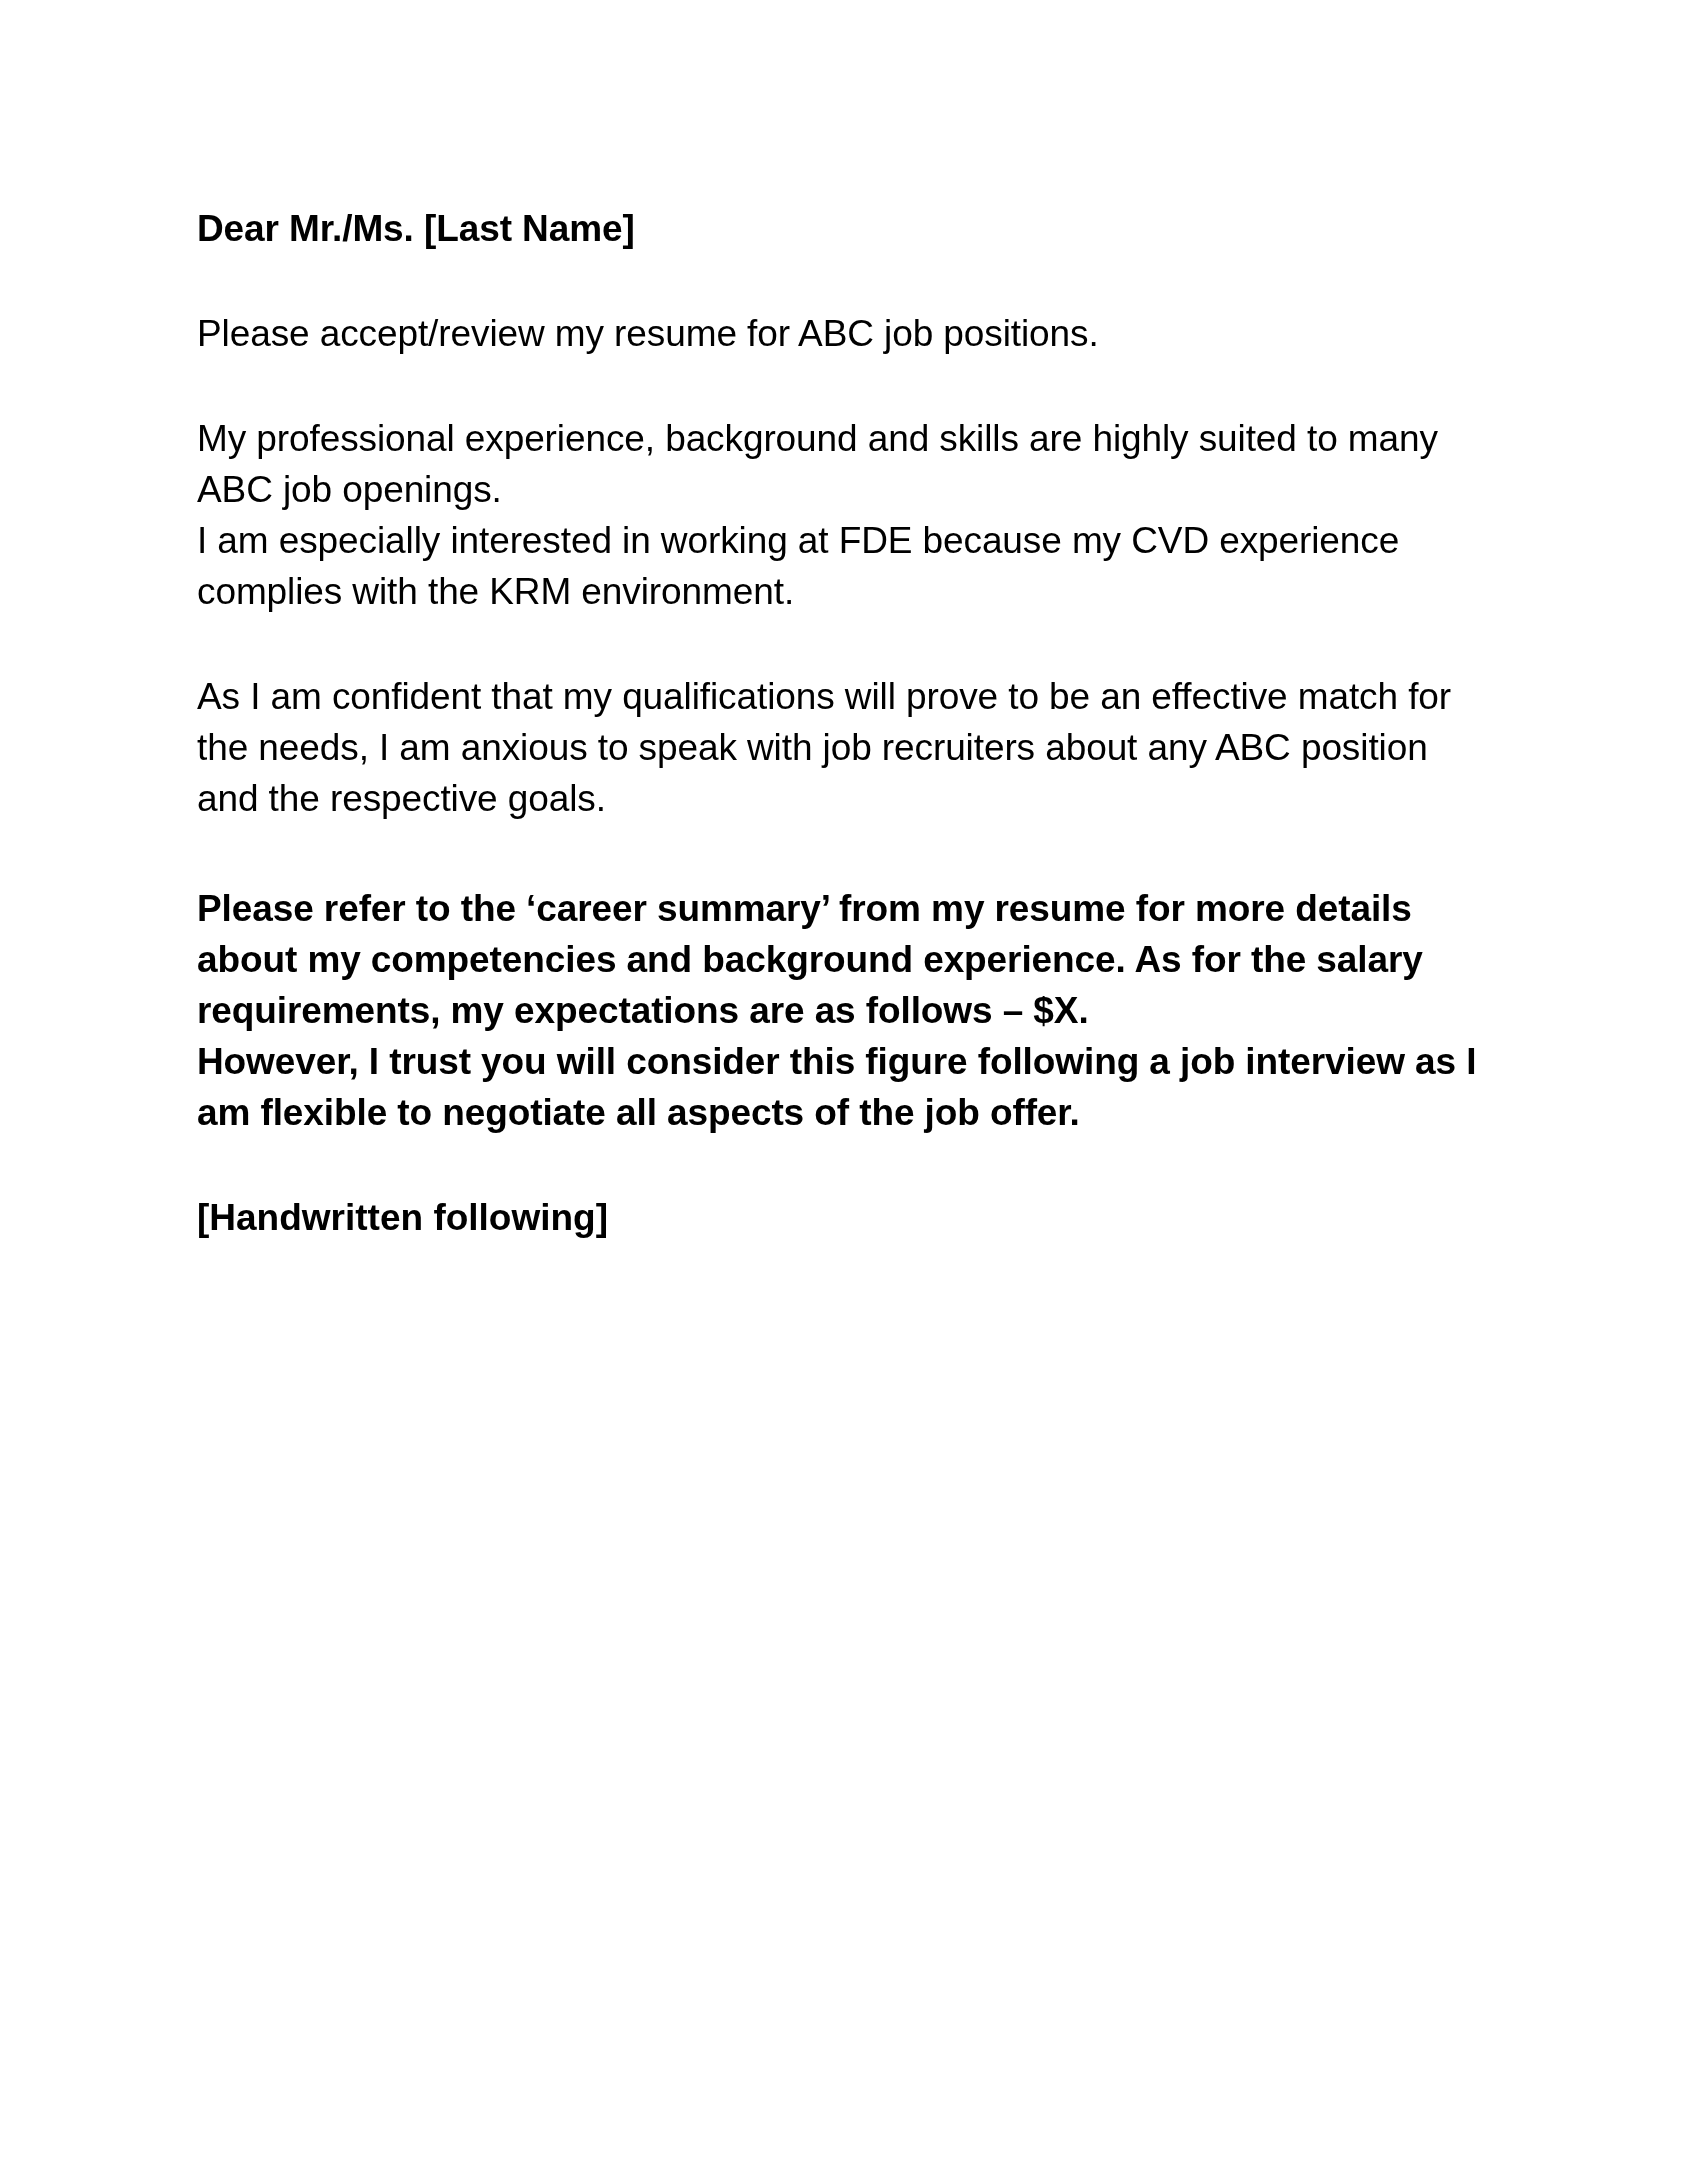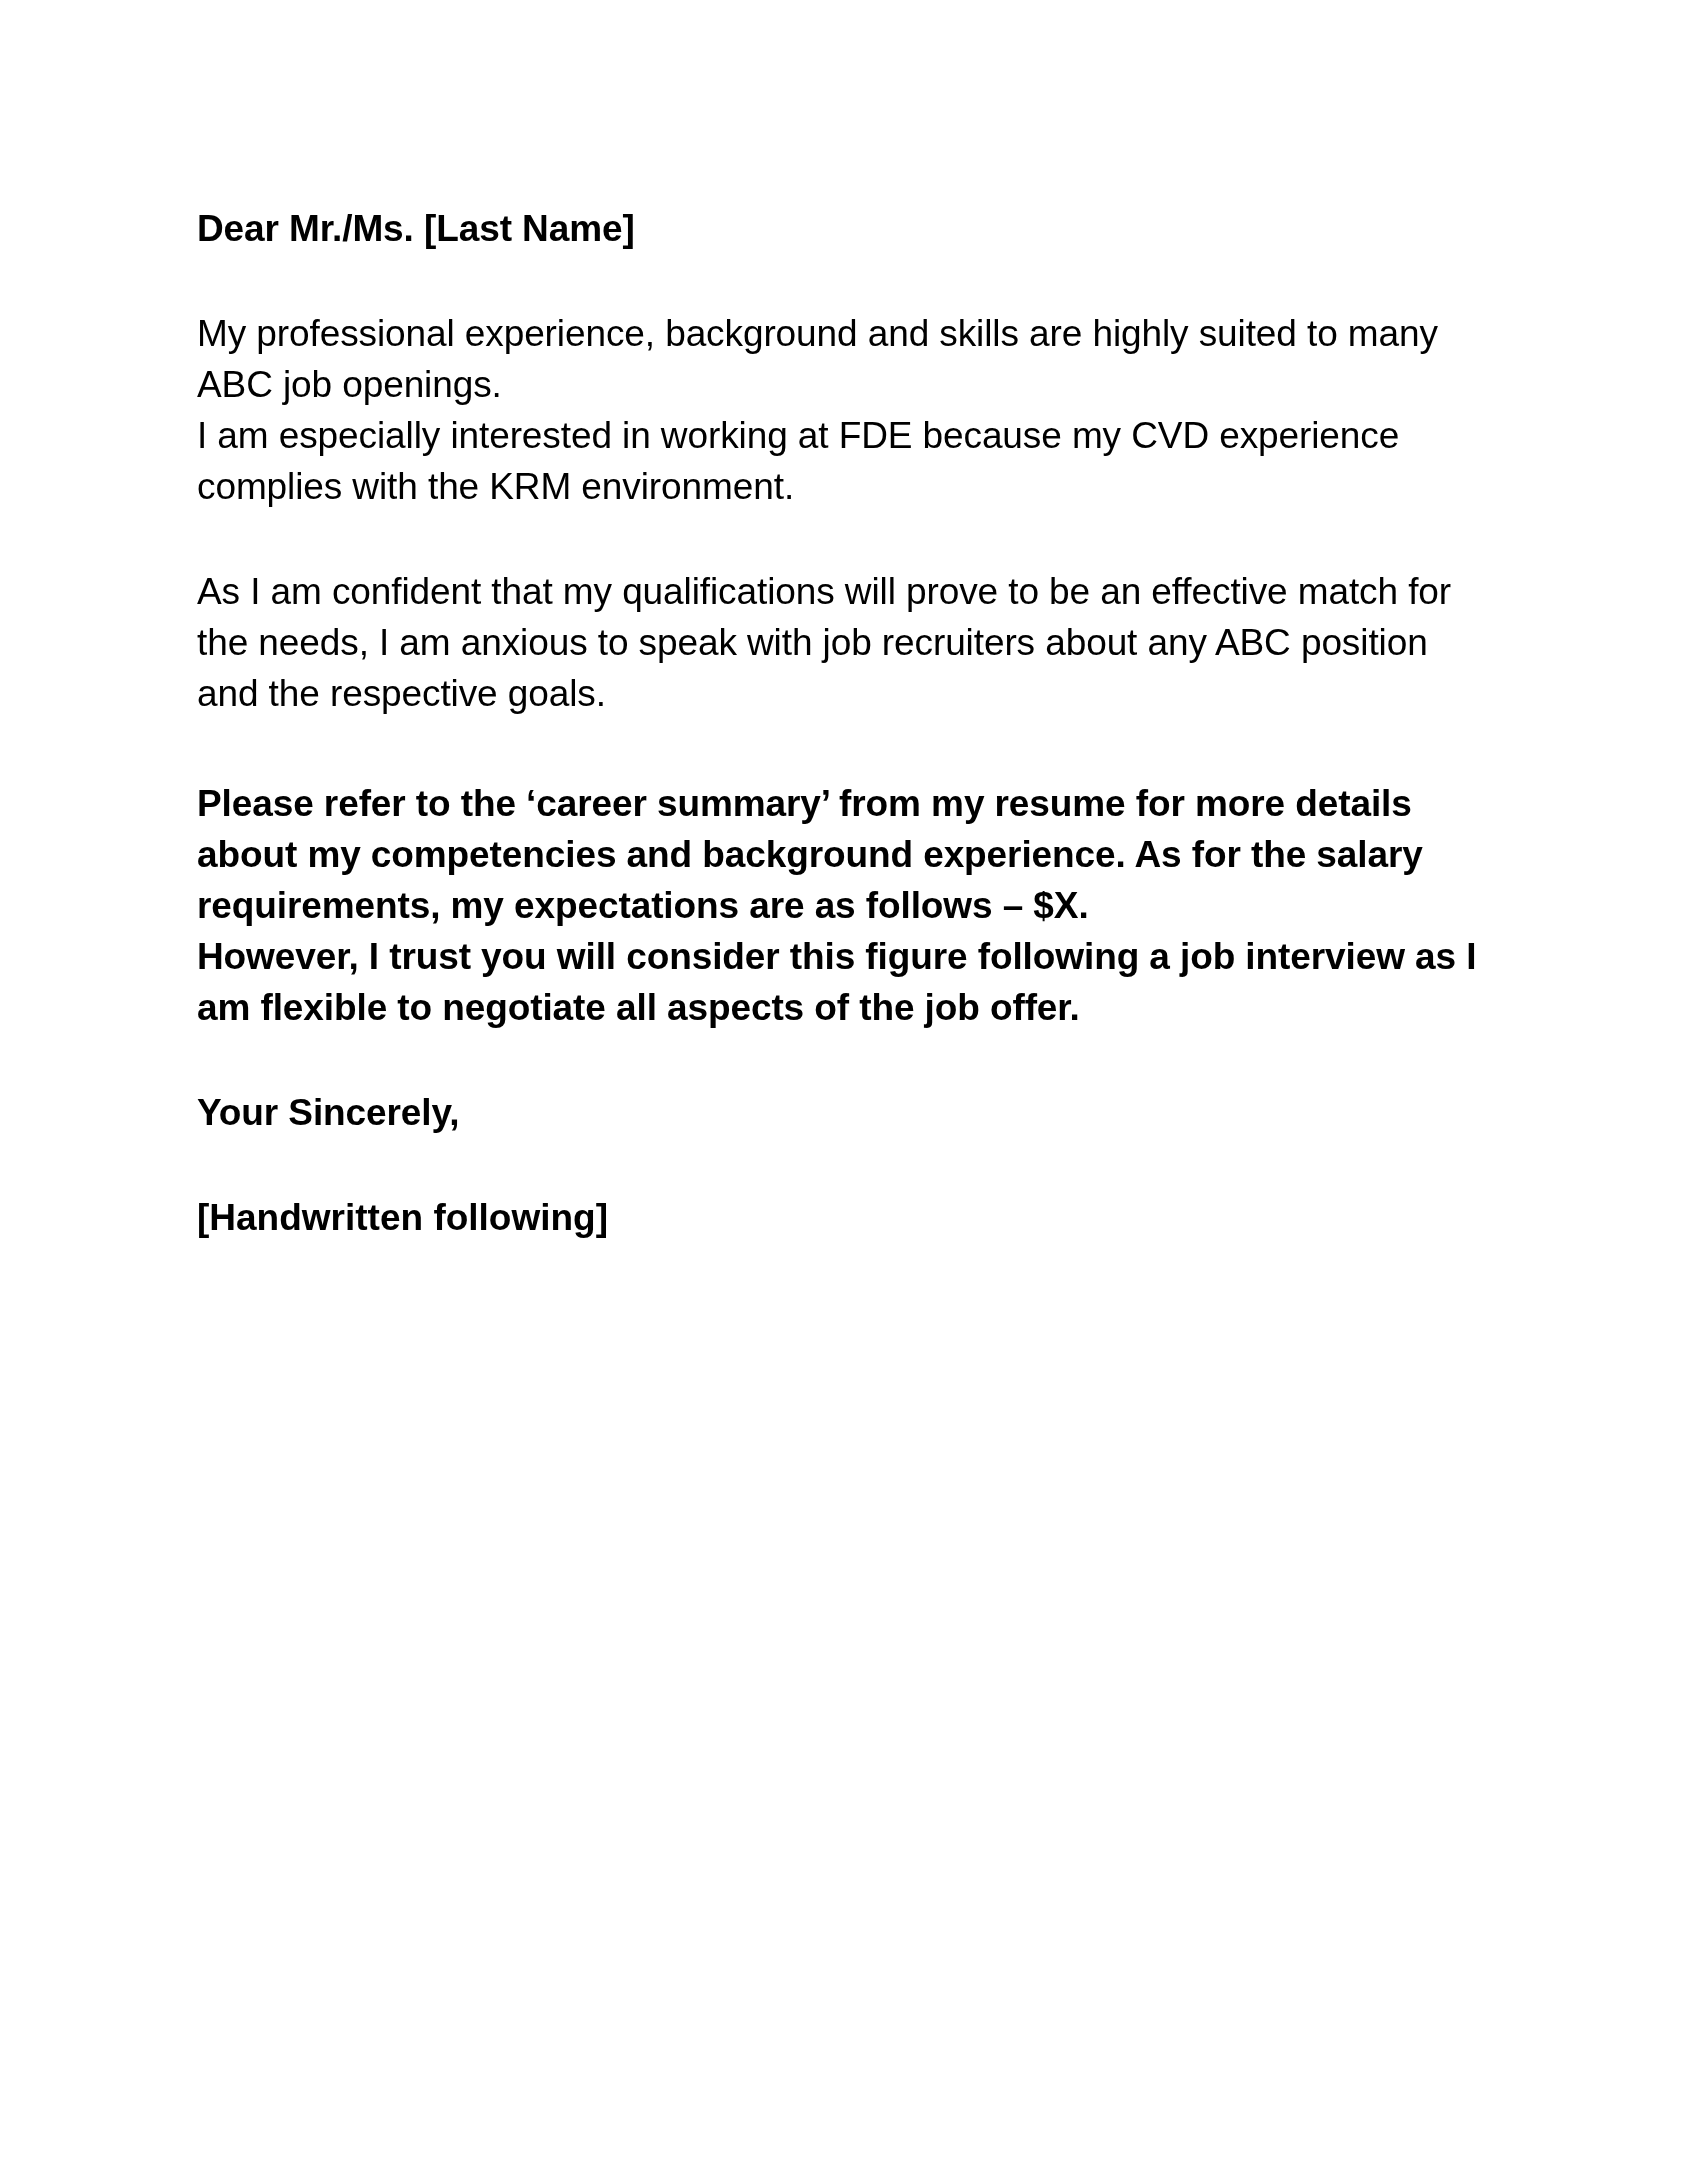--- a/index.html
+++ b/index.html
@@ -46,30 +46,30 @@
 </style>
 </head>
 <body>
 
 <div class="page">
 
   <div class="letter-body">
 
     <div class="block bold gap-salutation">Dear Mr./Ms. [Last Name]</div>
 
+    <div class="block gap-normal">Please accept/review my resume for ABC job positions.</div>
 
     <div class="block gap-normal">My professional experience, background and skills are highly suited to many ABC job openings.
 I am especially interested in working at FDE because my CVD experience complies with the KRM environment.</div>
 
     <div class="block gap-large">As I am confident that my qualifications will prove to be an effective match for the needs, I am anxious to speak with job recruiters about any ABC position and the respective goals.</div>
 
     <div class="block gap-closing">Please refer to the ‘career summary’ from my resume for more details about my competencies and background experience. As for the salary requirements, my expectations are as follows – $X.
 However, I trust you will consider this figure following a job interview as I am flexible to negotiate all aspects of the job offer.</div>
 
-    <div class="block bold gap-normal">Your Sincerely,</div>
 
     <div>
       <div class="sig-line">[Handwritten following]</div>
     </div>
 
   </div>
 
 </div>
 
 

